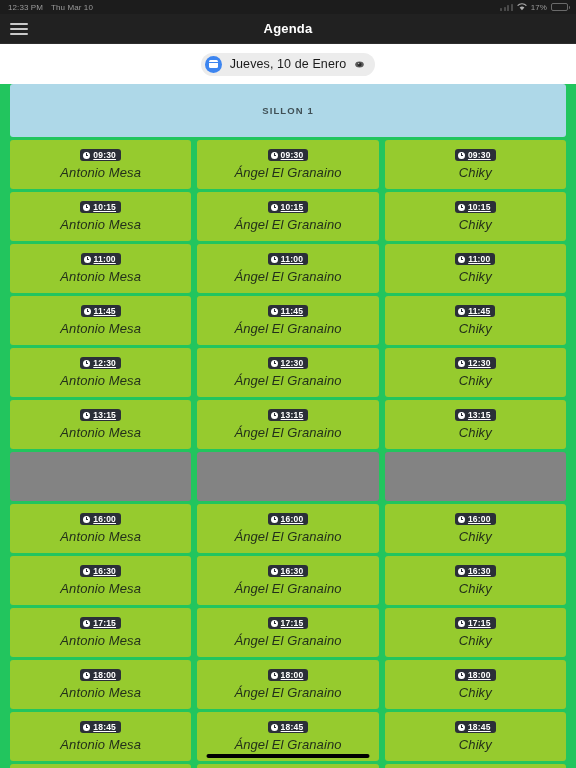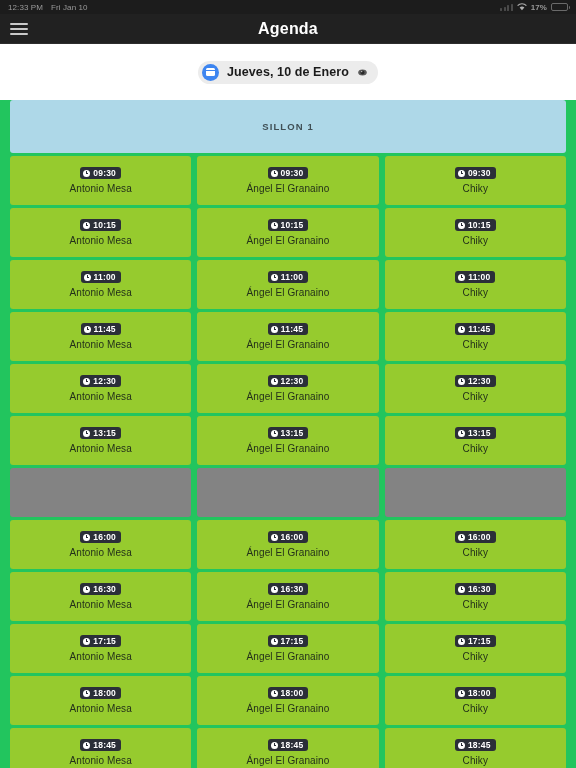--- a/index.html
+++ b/index.html
@@ -22,21 +22,20 @@
     color: #9a9a9a;
     font-size: 8px;
     letter-spacing: 0.1px;
   }
   .status-left { display: flex; align-items: flex-start; gap: 8px; }
   .status-right {
     margin-left: auto;
     display: flex;
     align-items: center;
     gap: 4px;
-    font-weight: bold;
   }
   .sb-dots { display: flex; gap: 1.5px; align-items: flex-end; height: 7px; }
   .sb-dots i { display: block; width: 2px; background: #4a4a4a; border-radius: .5px; }
   .sb-dots i:nth-child(1) { height: 2.5px; }
   .sb-dots i:nth-child(2) { height: 4px; }
   .sb-dots i:nth-child(3) { height: 5.5px; }
   .sb-dots i:nth-child(4) { height: 7px; }
   .wifi-icon { width: 10px; height: 8px; position: relative; }
   .wifi-icon svg { display: block; }
   .battery {
@@ -73,34 +72,33 @@
   }
   .hamburger span {
     display: block; height: 2px; width: 100%;
     background: #c9c9c9; border-radius: 1px;
   }
   .nav-title {
     position: absolute;
     left: 0; right: 0;
     text-align: center;
     color: #ffffff;
-    font-size: 16px;
+    font-size: 13px;
     font-weight: bold;
     letter-spacing: .2px;
     pointer-events: none;
   }
 
   
   .datebar {
-    height: 56px;
+    height: 40px;
     background: #ffffff;
     display: flex;
     align-items: center;
     justify-content: center;
-    font-weight: bold;
   }
   .date-pill {
     display: flex;
     align-items: center;
     gap: 8px;
     background: #ececec;
     border-radius: 12px;
     padding: 3px 10px 3px 4px;
     cursor: pointer;
   }
@@ -186,20 +184,21 @@
     align-items: center;
     gap: 3px;
     background: #2b2f38;
     color: #ffffff;
     border-radius: 3px;
     padding: 1.5px 5px 1.5px 3px;
     font-size: 8.5px;
     font-weight: bold;
     letter-spacing: .2px;
     line-height: 1;
+    text-decoration: underline;
   }
   .clock-icon {
     width: 7px; height: 7px;
     border-radius: 50%;
     background: #ffffff;
     position: relative;
     flex: none;
   }
   .clock-icon::before {
     content: "";
@@ -209,45 +208,46 @@
     background: #2b2f38;
   }
   .clock-icon::after {
     content: "";
     position: absolute;
     left: 3.2px; top: 3.4px;
     width: 2px; height: .8px;
     background: #2b2f38;
   }
   .client-name {
-    font-size: 10px;
+    font-size: 13px;
     color: #23301a;
     letter-spacing: .1px;
     white-space: nowrap;
+    font-style: italic;
   }
 
   
   .home-indicator {
     position: absolute;
     left: 50%;
     transform: translateX(-50%);
     bottom: 10px;
     width: 163px;
     height: 4px;
     background: #000000;
     border-radius: 3px;
   }
 </style>
 </head>
 <body>
 
 <div class="statusbar">
   <div class="status-left">
     <span>12:33 PM</span>
-    <span>Fri Jan 10</span>
+    <span>Thu Mar 10</span>
   </div>
   <div class="status-right">
     <span class="sb-dots">
       <i></i>
         <i></i>
         <i></i>
         <i></i>
     </span>
     <span class="wifi-icon">
       <svg width="10" height="8" viewBox="0 0 10 8">

